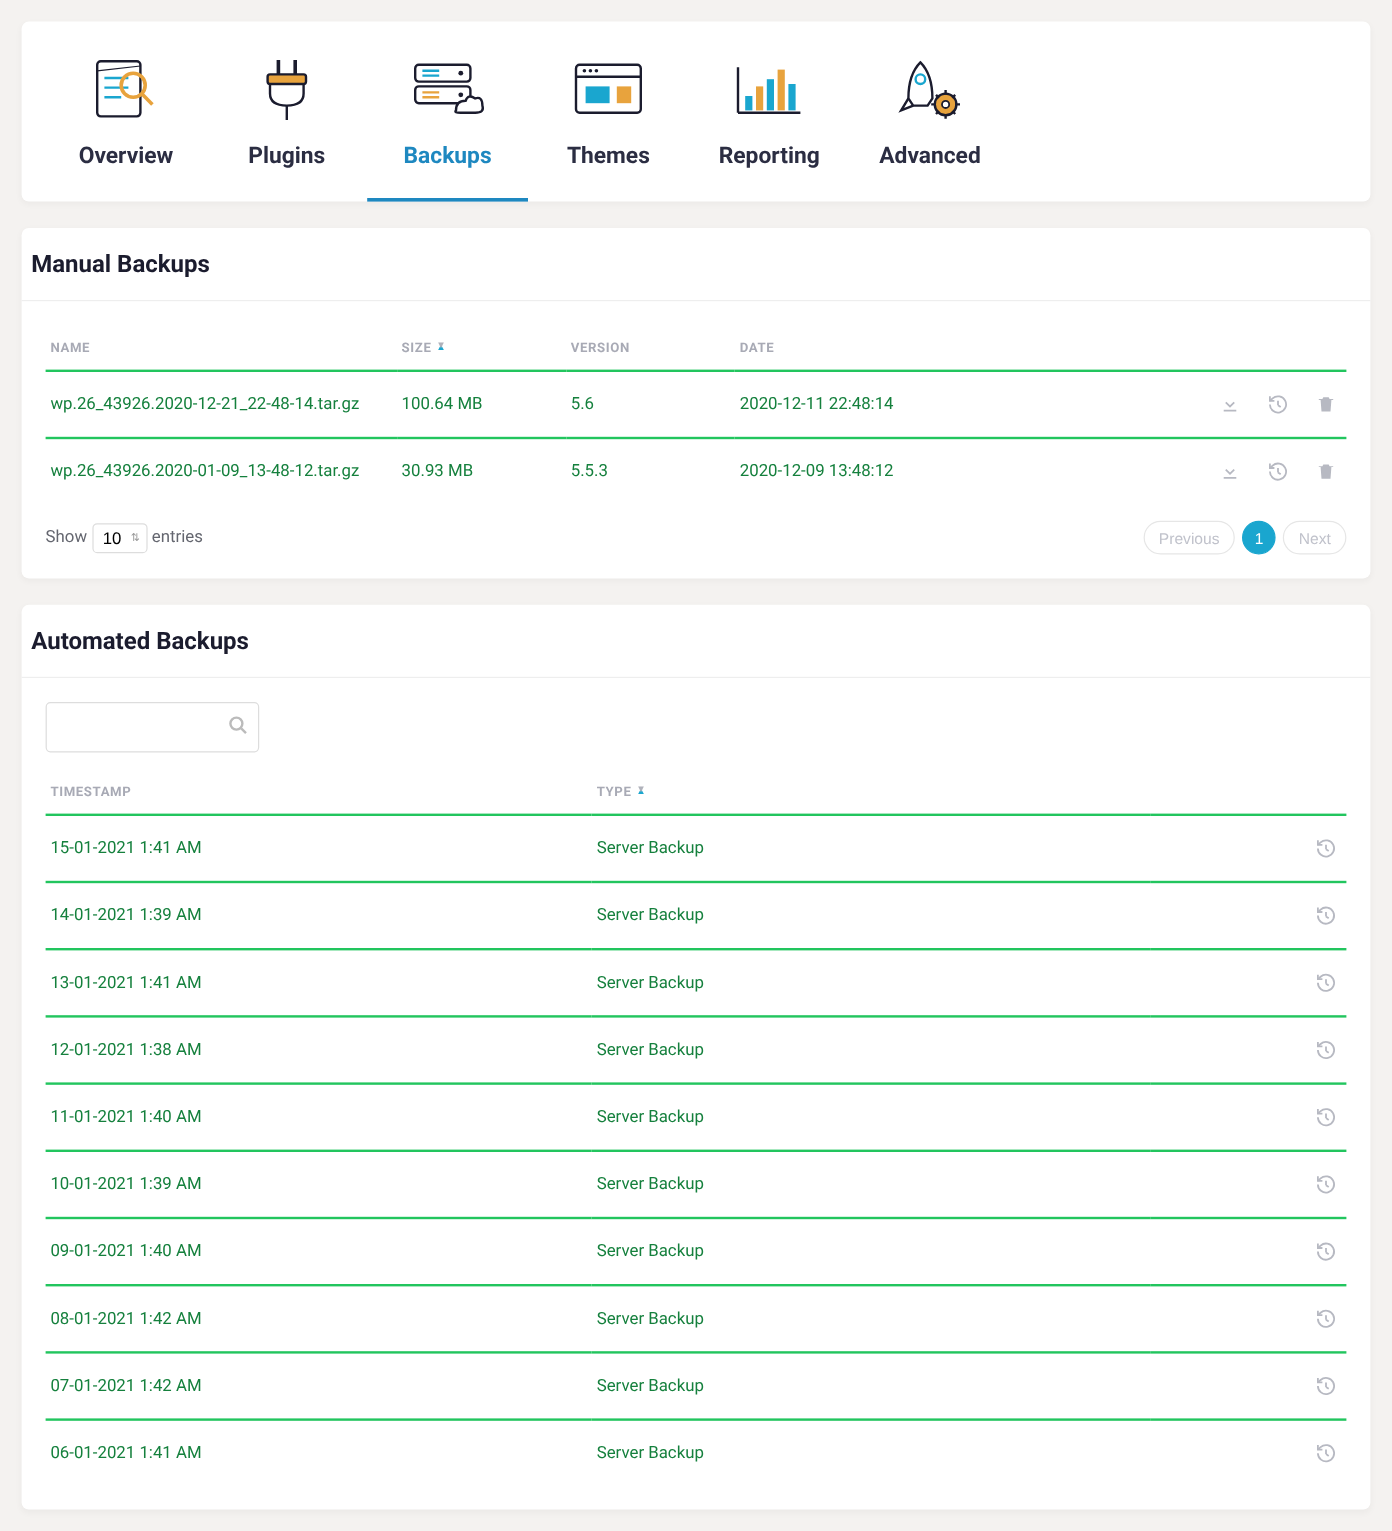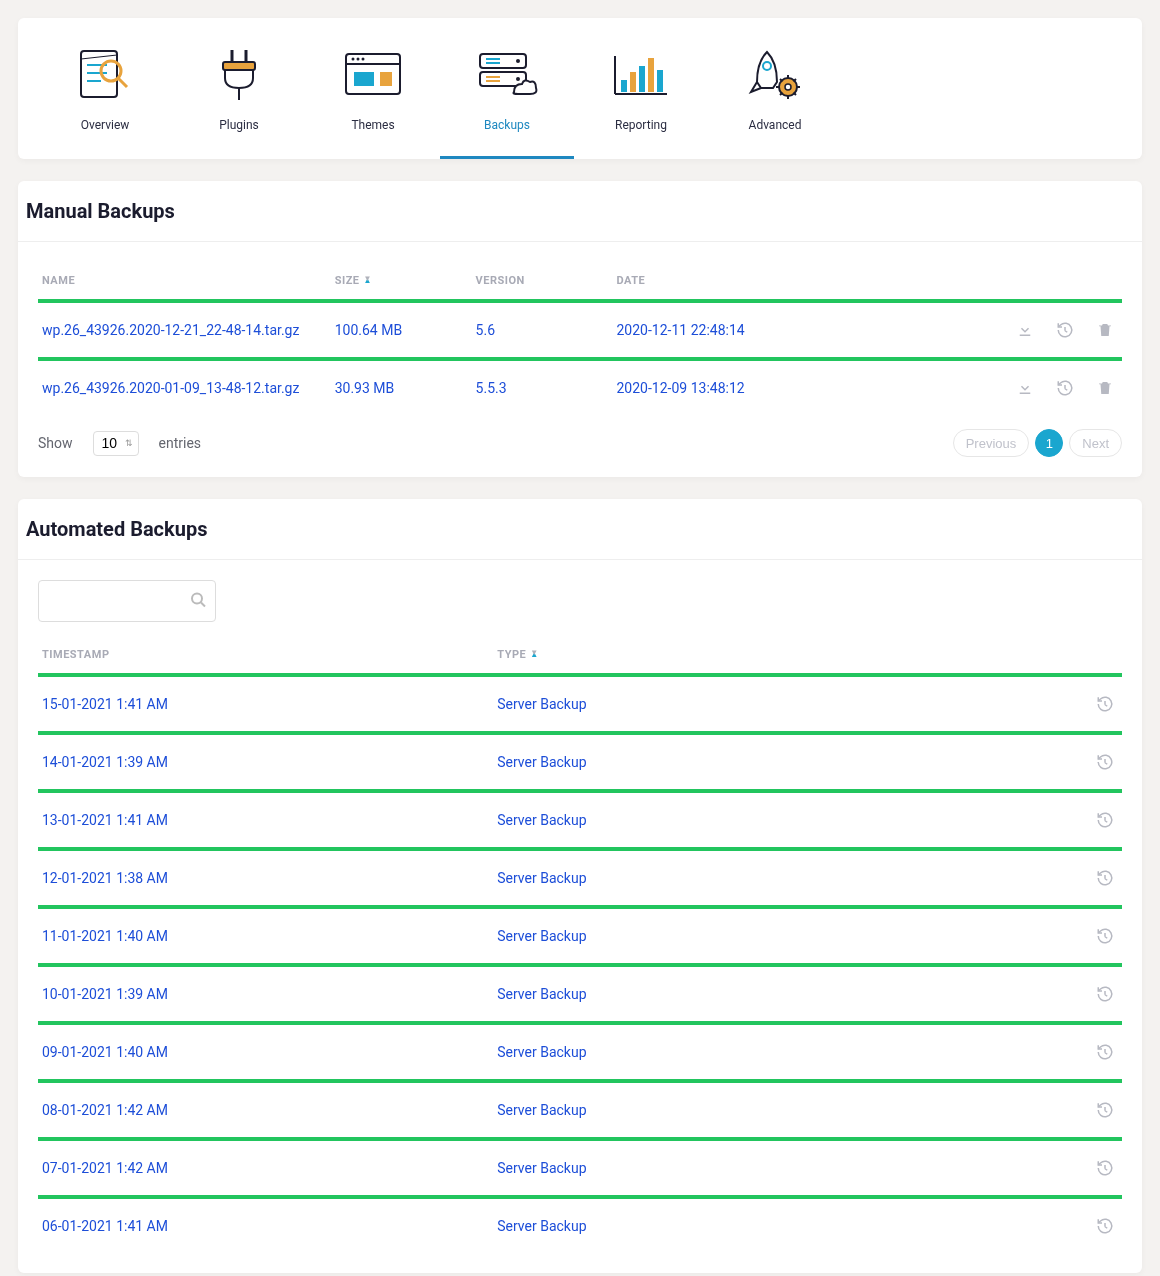--- a/index.html
+++ b/index.html
@@ -34,21 +34,21 @@
   color: #1e88c0;
   font-weight: 600;
 }
 .tab-icon {
   height: 58px;
   display: flex;
   align-items: center;
   justify-content: center;
   margin-bottom: 14px;
 }
-.tab-label { font-weight: 400; font-size: 12px; }
+.tab-label { font-weight: 700; font-size: 19px; }
 .section-header {
   padding: 18px 8px;
   border-bottom: 1px solid #eee;
 }
 .section-title {
   font-size: 20px;
   font-weight: 700;
   color: #1b1c2e;
 }
 .section-body {
@@ -98,23 +98,23 @@
   text-align: left;
   font-size: 11px;
   letter-spacing: 0.5px;
   color: #a8aab5;
   text-transform: uppercase;
   font-weight: 700;
   padding: 12px 4px;
 }
 tbody td {
   padding: 14px 4px;
-  border-top: 4px solid #22c55e;
+  border-top: 2px solid #22c55e;
   font-size: 14px;
-  color: #1d4ed8;
+  color: #15803d;
   vertical-align: middle;
 }
 .sort-icon {
   margin-left: 4px;
   display: inline-flex;
   flex-direction: column;
   vertical-align: middle;
   line-height: 0;
 }
 .sort-icon .up { color: #1aa6cf; font-size: 8px; }
@@ -135,21 +135,21 @@
 }
 .footer {
   display: flex;
   align-items: center;
   justify-content: space-between;
   padding-top: 14px;
 }
 .show-entries {
   display: flex;
   align-items: center;
-  gap: 20px;
+  gap: 4px;
   color: #64666f;
 }
 .entries-select {
   height: 25px;
   border: 1px solid #ddd;
   border-radius: 4px;
   padding: 0 20px 0 8px;
   font-size: 14px;
   appearance: none;
   background: #fff;
@@ -234,50 +234,50 @@
             <line x1="17" y1="2" x2="17" y2="14" stroke="#1b1c2e" stroke-width="3"></line>
             <line x1="31" y1="2" x2="31" y2="14" stroke="#1b1c2e" stroke-width="3"></line>
             <rect x="8" y="14" width="32" height="8" rx="2" fill="#e8a33d" stroke="#1b1c2e" stroke-width="2"></rect>
             <path d="M10 22 L10 30 Q10 40 24 40 Q38 40 38 30 L38 22" fill="none" stroke="#1b1c2e" stroke-width="2"></path>
             <line x1="24" y1="40" x2="24" y2="52" stroke="#1b1c2e" stroke-width="2"></line>
           </svg>
       </div>
       <div class="tab-label">Plugins</div>
     </div>
 
-    <div class="tab">
-      <div class="tab-icon">
-        <svg width="58" height="46" viewBox="0 0 58 46">
-            <rect x="2" y="2" width="54" height="40" rx="3" fill="none" stroke="#1b1c2e" stroke-width="2"></rect>
-            <line x1="2" y1="12" x2="56" y2="12" stroke="#1b1c2e" stroke-width="2"></line>
-            <circle cx="9" cy="7" r="1.5" fill="#1b1c2e"></circle>
-            <circle cx="14" cy="7" r="1.5" fill="#1b1c2e"></circle>
-            <circle cx="19" cy="7" r="1.5" fill="#1b1c2e"></circle>
-            <rect x="10" y="20" width="20" height="14" fill="#1aa6cf"></rect>
-            <rect x="36" y="20" width="12" height="14" fill="#e8a33d"></rect>
-          </svg>
-      </div>
-      <div class="tab-label">Themes</div>
-    </div>
-
     <div class="tab active">
       <div class="tab-icon">
         <svg width="62" height="50" viewBox="0 0 62 50">
             <rect x="4" y="4" width="46" height="14" rx="3" fill="none" stroke="#1b1c2e" stroke-width="2"></rect>
             <rect x="4" y="22" width="46" height="14" rx="3" fill="none" stroke="#1b1c2e" stroke-width="2"></rect>
             <line x1="10" y1="9" x2="24" y2="9" stroke="#1aa6cf" stroke-width="2"></line>
             <line x1="10" y1="13" x2="24" y2="13" stroke="#1aa6cf" stroke-width="2"></line>
             <line x1="10" y1="27" x2="24" y2="27" stroke="#e8a33d" stroke-width="2"></line>
             <line x1="10" y1="31" x2="24" y2="31" stroke="#e8a33d" stroke-width="2"></line>
             <circle cx="42" cy="11" r="2" fill="#1b1c2e"></circle>
             <circle cx="42" cy="29" r="2" fill="#1b1c2e"></circle>
             <path d="M38 42 Q38 34 46 34 Q48 28 54 32 Q60 30 60 38 Q62 44 54 44 L42 44 Q36 44 38 42 Z" fill="#fff" stroke="#1b1c2e" stroke-width="2"></path>
           </svg>
       </div>
       <div class="tab-label">Backups</div>
+    </div>
+
+    <div class="tab">
+      <div class="tab-icon">
+        <svg width="58" height="46" viewBox="0 0 58 46">
+            <rect x="2" y="2" width="54" height="40" rx="3" fill="none" stroke="#1b1c2e" stroke-width="2"></rect>
+            <line x1="2" y1="12" x2="56" y2="12" stroke="#1b1c2e" stroke-width="2"></line>
+            <circle cx="9" cy="7" r="1.5" fill="#1b1c2e"></circle>
+            <circle cx="14" cy="7" r="1.5" fill="#1b1c2e"></circle>
+            <circle cx="19" cy="7" r="1.5" fill="#1b1c2e"></circle>
+            <rect x="10" y="20" width="20" height="14" fill="#1aa6cf"></rect>
+            <rect x="36" y="20" width="12" height="14" fill="#e8a33d"></rect>
+          </svg>
+      </div>
+      <div class="tab-label">Themes</div>
     </div>
 
     <div class="tab">
       <div class="tab-icon">
         <svg width="56" height="46" viewBox="0 0 56 46">
             <line x1="2" y1="42" x2="54" y2="42" stroke="#1b1c2e" stroke-width="2"></line>
             <line x1="2" y1="42" x2="2" y2="4" stroke="#1b1c2e" stroke-width="2"></line>
             <rect x="8" y="28" width="6" height="12" fill="#1aa6cf"></rect>
             <rect x="17" y="20" width="6" height="20" fill="#e8a33d"></rect>
             <rect x="26" y="14" width="6" height="26" fill="#1aa6cf"></rect>

